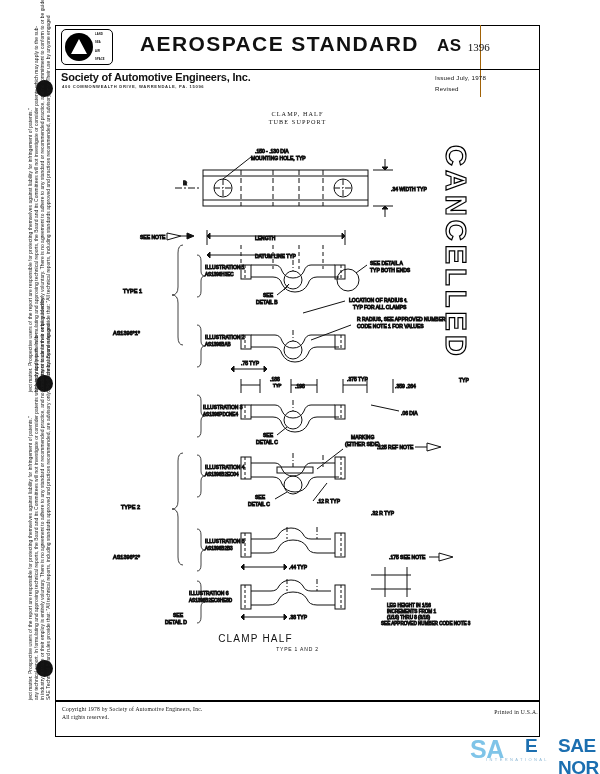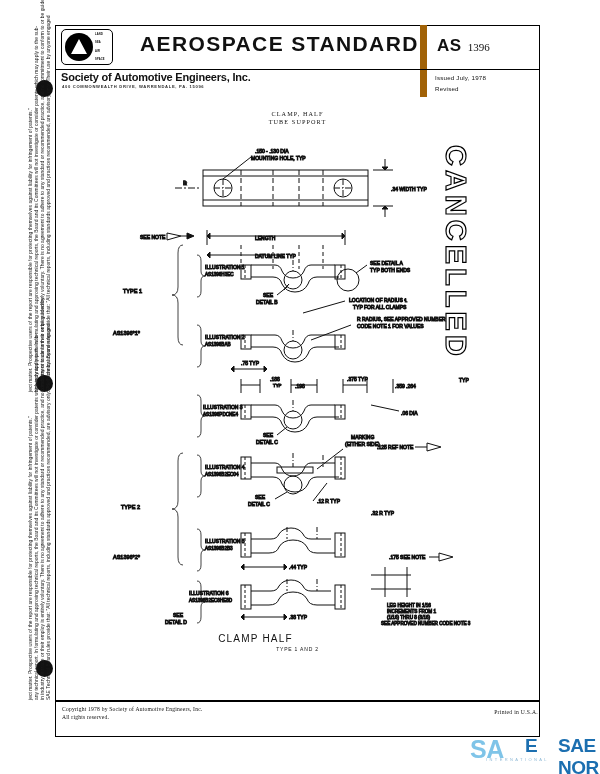--- a/index.html
+++ b/index.html
@@ -7,22 +7,22 @@
        font-family:"Liberation Sans",sans-serif;color:#111;}
 
   
   #page{position:absolute;left:0;top:0;width:600px;height:774px;background:#ffffff;}
 
   .frame{position:absolute;left:55px;top:25px;width:485px;height:712px;
          border:1px solid #000;box-sizing:border-box;}
 
   
   .hdr{position:absolute;left:55px;top:25px;width:485px;height:72px;box-sizing:border-box;}
-  .hdr-left{position:absolute;left:0;top:0;width:372px;height:72px;
-            border-right:7px solid #a16207;box-sizing:border-box;}
+  .hdr-left{position:absolute;left:0;top:0;width:426px;height:72px;
+            border-right:1px solid #a16207;box-sizing:border-box;}
   .hdr-rule{position:absolute;left:0;top:44px;width:372px;height:1px;background:#000;}
   .logo{position:absolute;left:6px;top:4px;width:52px;height:36px;
         border:1.6px solid #000;border-radius:5px;box-sizing:border-box;background:#fff;}
   .logo-tri{position:absolute;left:3px;top:3px;width:28px;height:28px;border-radius:50%;
             background:#000;}
   .logo-tri:after{content:"";position:absolute;left:6px;top:6px;width:0;height:0;
             border-left:8px solid transparent;border-right:8px solid transparent;
             border-bottom:15px solid #fff;}
   .logo-words{position:absolute;left:33px;top:4px;width:17px;height:28px;
             display:flex;flex-direction:column;justify-content:space-between;}

